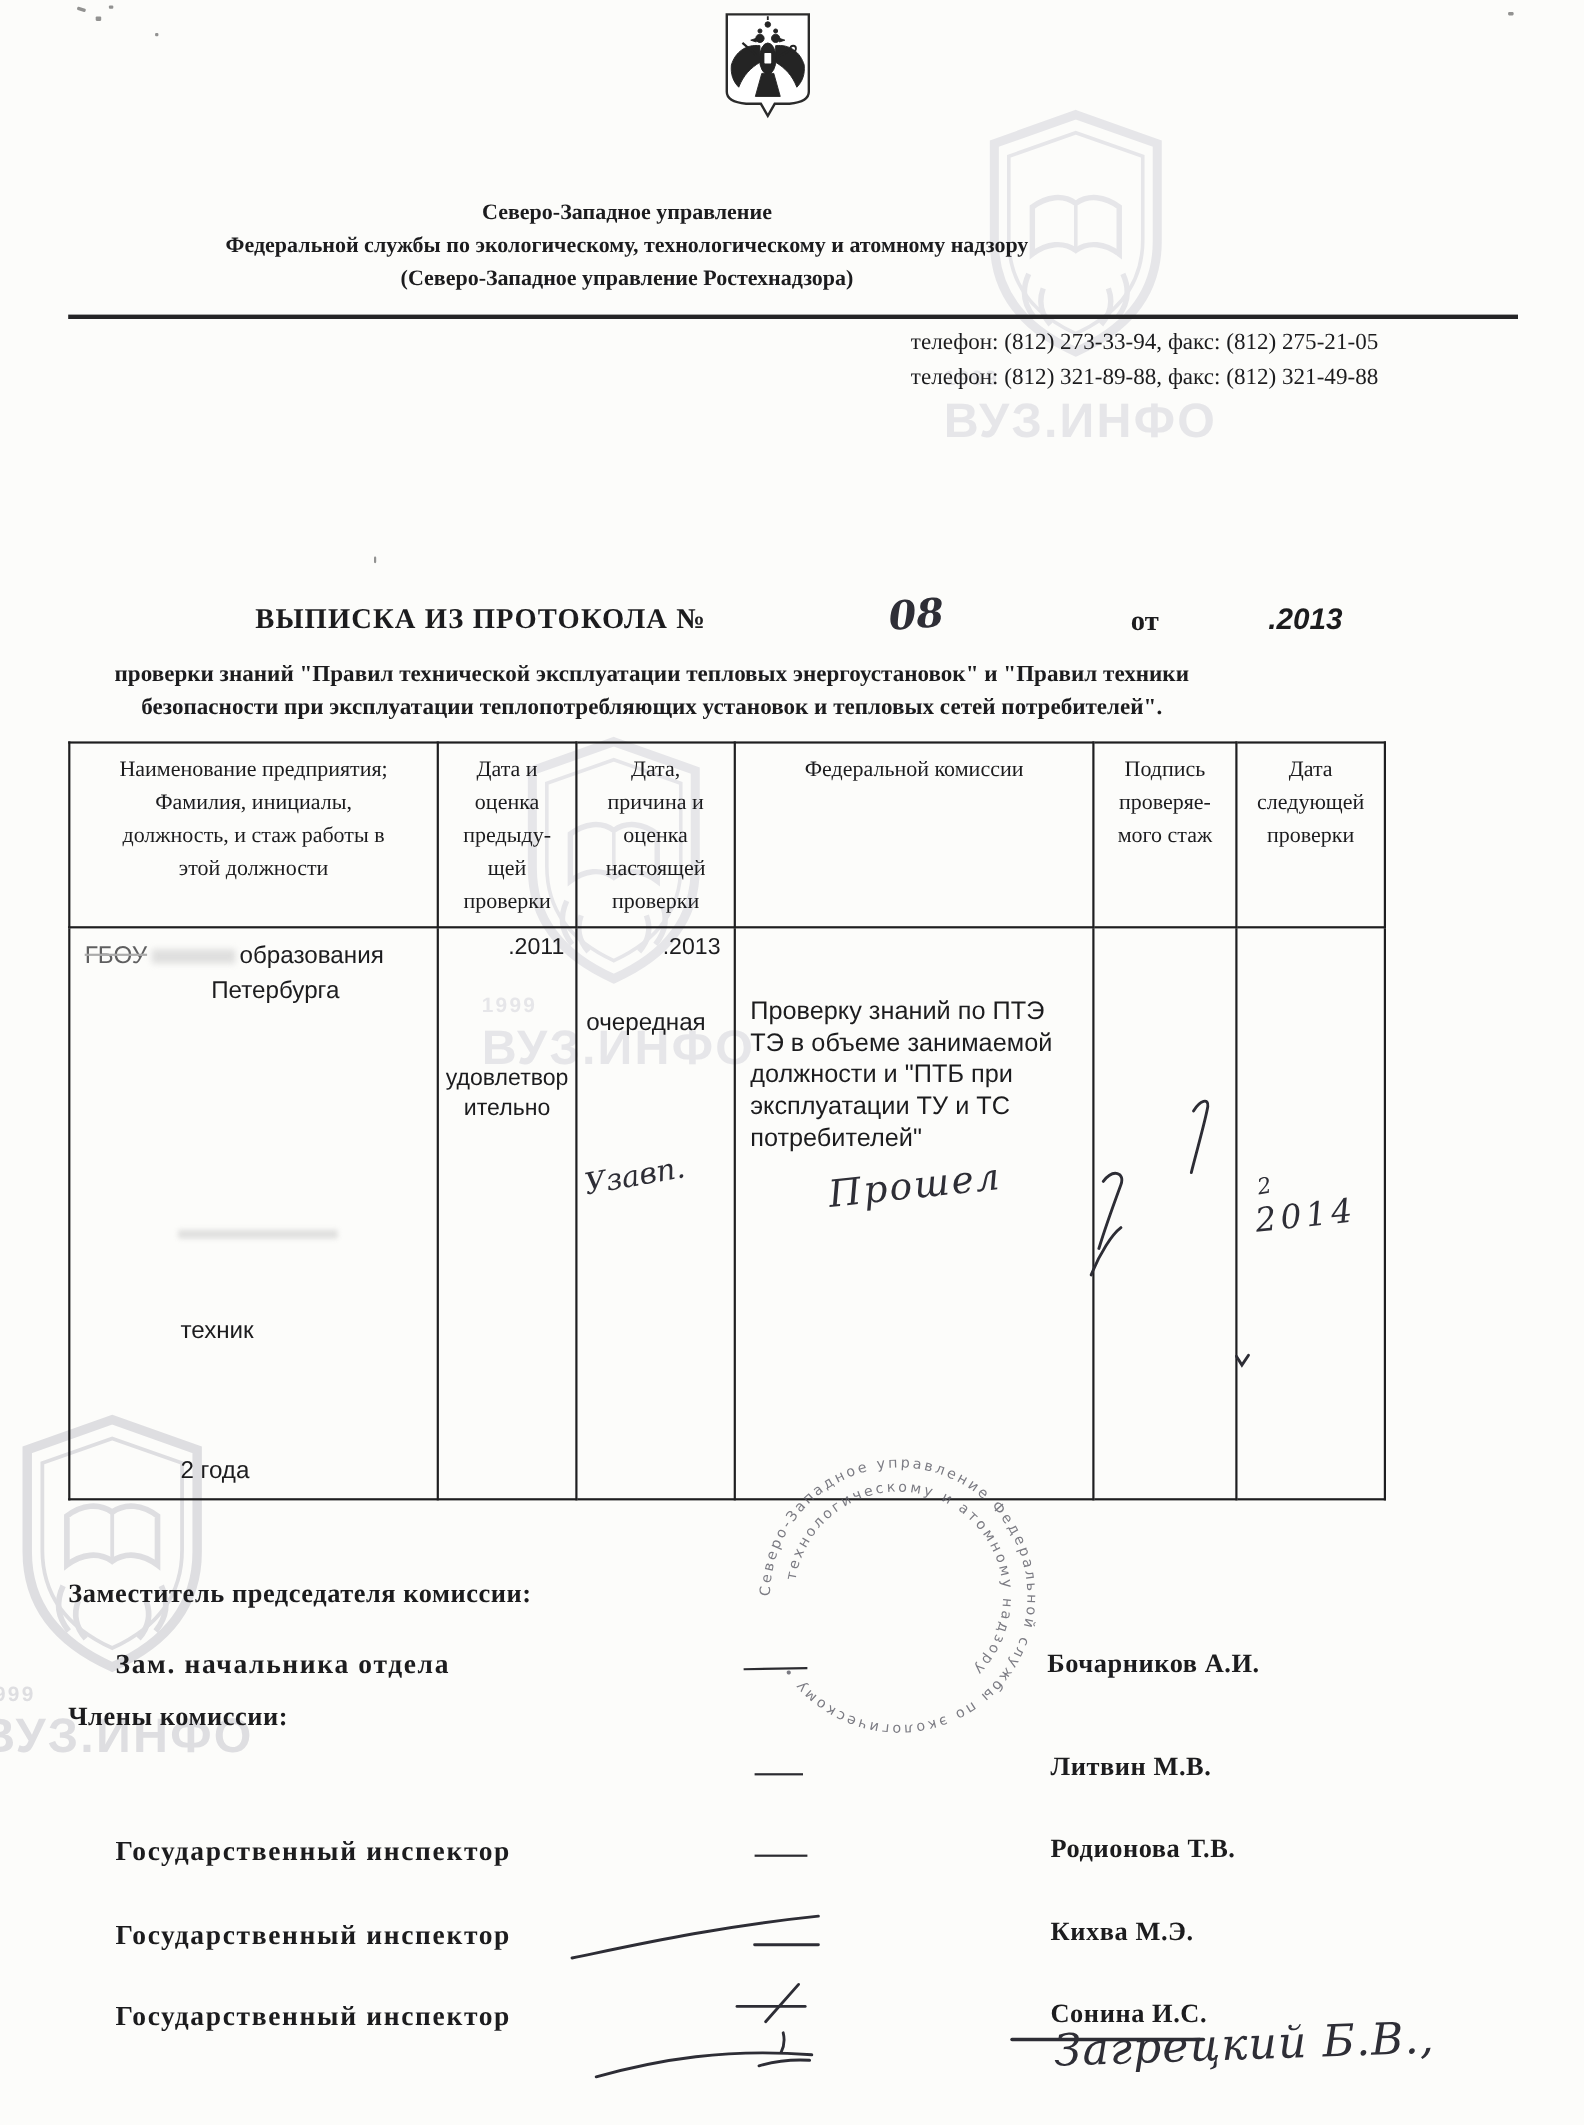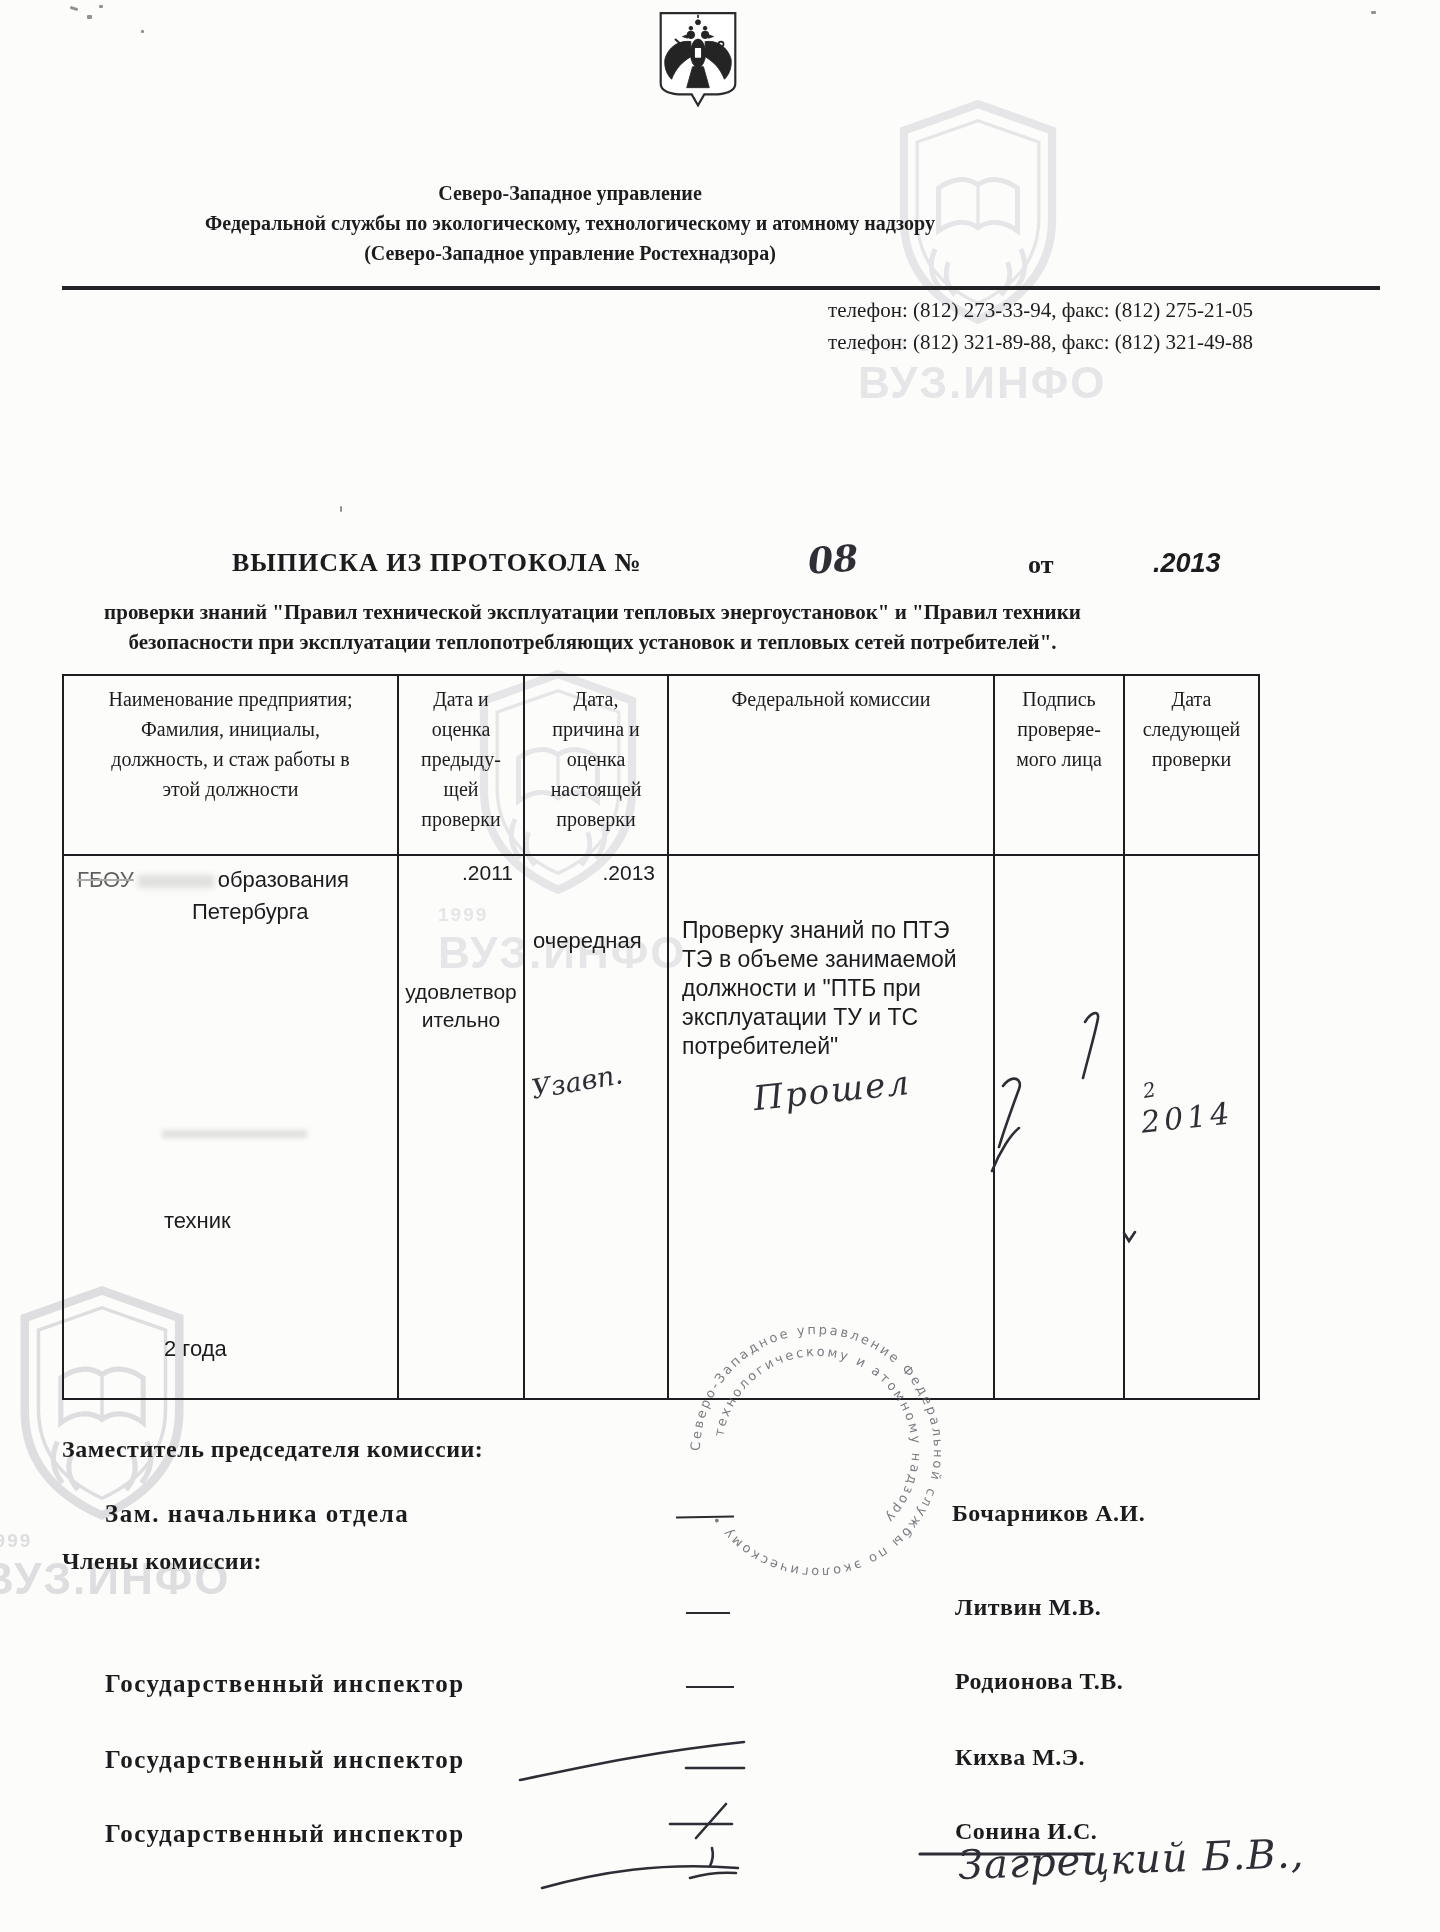--- a/index.html
+++ b/index.html
@@ -31,21 +31,21 @@
 
   
   .title-label{left:232px;top:548px;font-size:26px;font-weight:bold;letter-spacing:1px;z-index:2}
   .title-num{left:808px;top:538px;font-size:36px;font-weight:bold;transform:rotate(-4deg);z-index:2}
   .title-ot{left:1028px;top:550px;font-size:26px;font-weight:bold;z-index:2}
   .title-year{left:1153px;top:548px;font-size:27px;font-weight:bold;font-style:italic;font-family:"Liberation Sans",sans-serif;z-index:2}
   .subtitle{left:40px;top:597px;width:1105px;font-size:21px;font-weight:bold;text-align:center;line-height:1.45;z-index:2}
 
   
   .doc-table{position:absolute;left:62px;top:674px;border-collapse:collapse;table-layout:fixed;z-index:1;background:transparent}
-  .doc-table th,.doc-table td{border:2.5px solid #1e1e20;padding:16px;background:transparent}
+  .doc-table th,.doc-table td{border:2.5px solid #1e1e20;padding:4px;background:transparent}
   .doc-table th{height:154px;font-weight:normal;font-size:20px;line-height:1.5;vertical-align:top;padding-top:8px}
   .doc-table td{height:510px;position:relative;vertical-align:top}
   .ca{position:absolute}
   .faded{opacity:.7;filter:blur(.5px);text-decoration:line-through;text-decoration-color:#8a8a8a}
   .smudge{display:inline-block;width:76px;height:13px;background:#c7c7c7;filter:blur(3px);opacity:.55;vertical-align:middle;margin:0 4px}
   .smear{position:absolute;height:8px;background:#bdbdbd;filter:blur(2.5px);opacity:.45}
   .sig-stroke{stroke:#2d2d35;stroke-width:2.6;fill:none;stroke-linecap:round}
 
   
   .stamp{z-index:5;pointer-events:none;opacity:.8}
@@ -173,21 +173,21 @@
 оценка
 настоящей
 проверки</div>
           </th>
       <th>
             <div class="pre center" style="padding-top:0">Федеральной комиссии</div>
           </th>
       <th>
             <div class="pre center">Подпись
 проверяе-
-мого лица</div>
+мого стаж</div>
           </th>
       <th>
             <div class="pre center">Дата
 следующей
 проверки</div>
           </th>
     </tr>
     <tr>
       <td>
         <div class="ca sans" style="left:13px;top:8px;font-size:22px;line-height:1.45">

